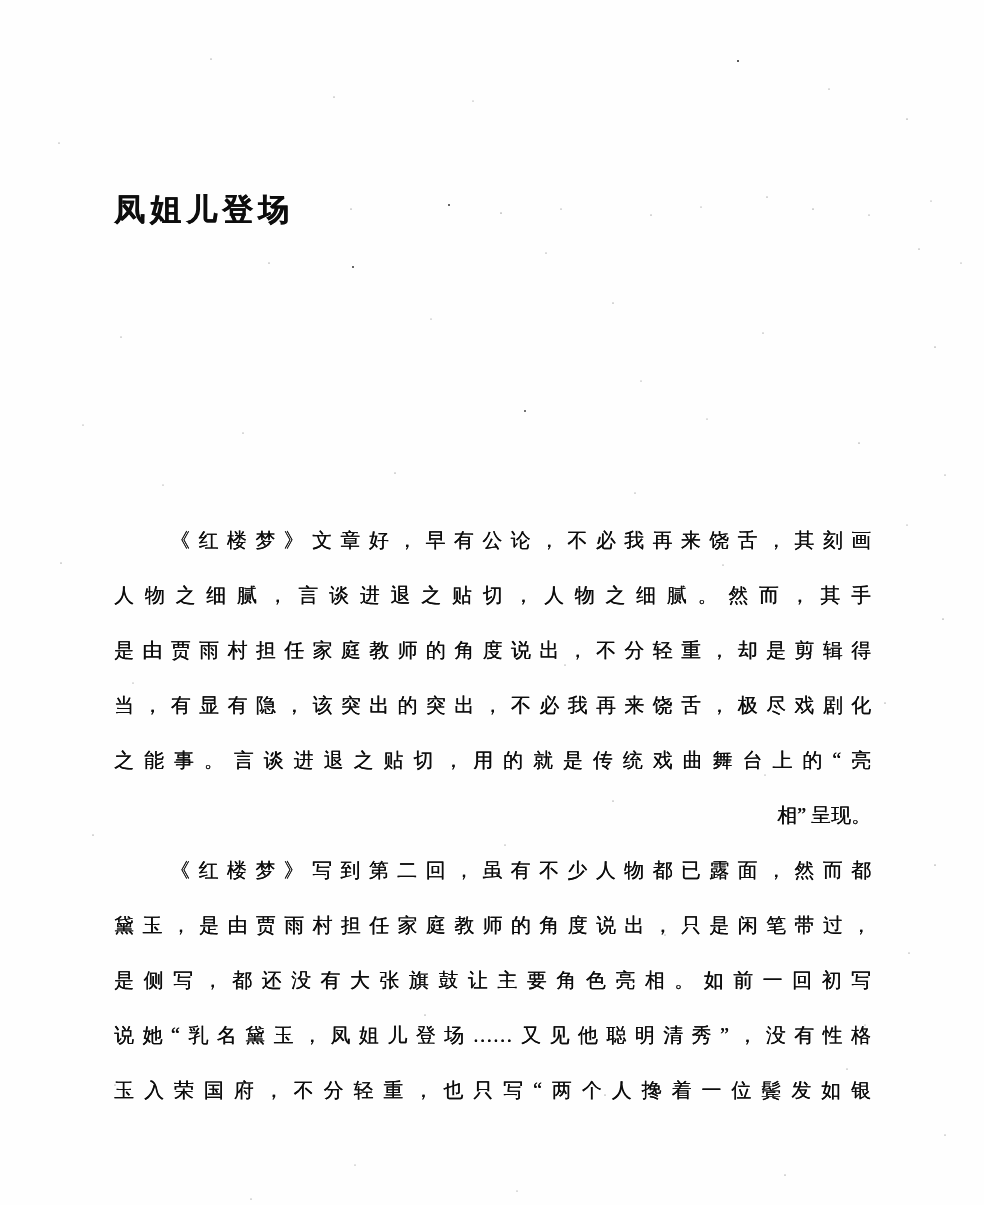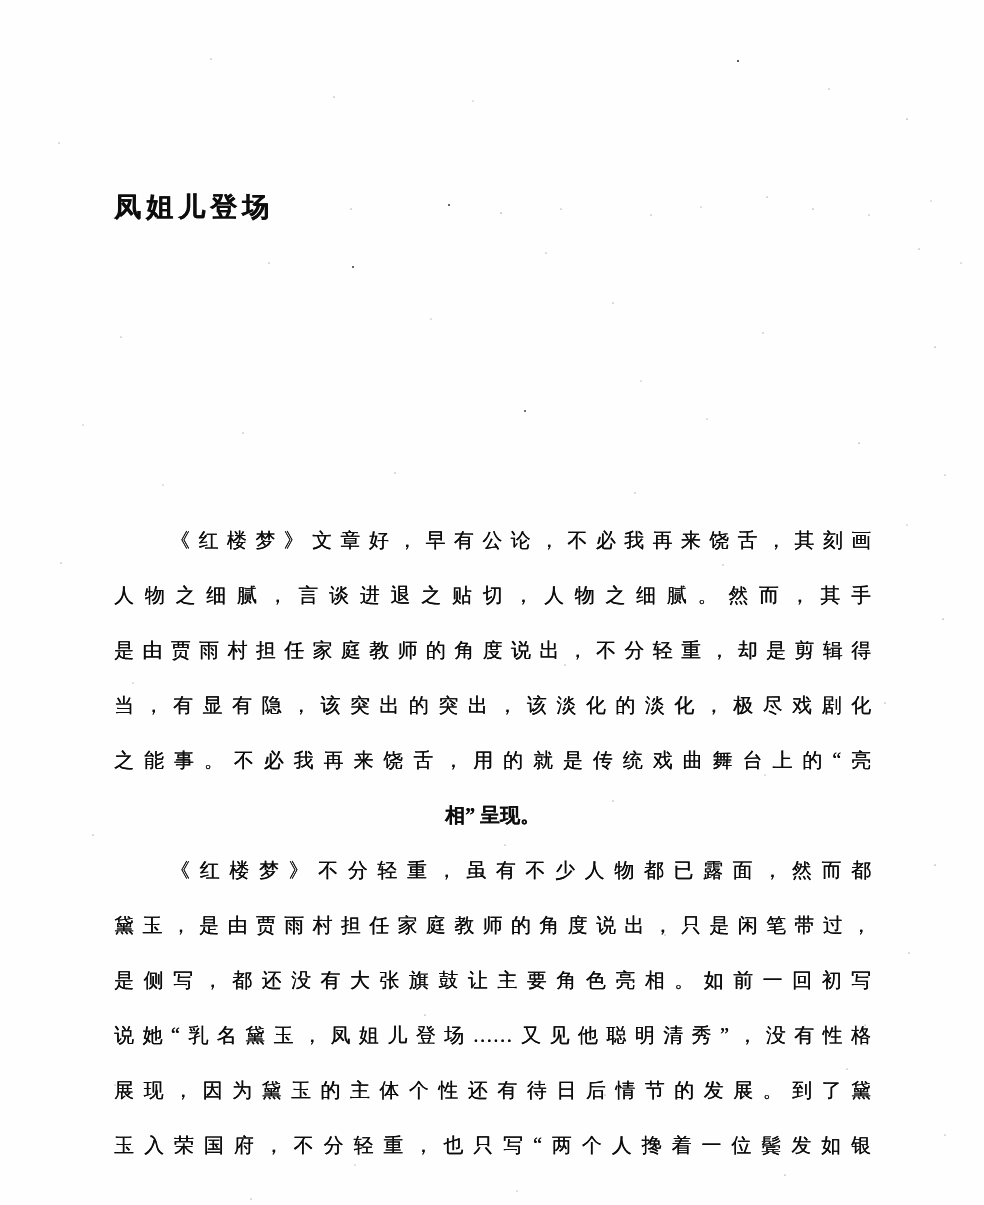--- a/index.html
+++ b/index.html
@@ -14,21 +14,21 @@
     background: #fefefe;
     overflow: hidden;
     font-family: "Liberation Serif", "DejaVu Serif", serif;
     color: #0d0d0d;
   }
   .chapter-title {
     position: absolute;
     left: 114px;
     top: 193px;
     margin: 0;
-    font-size: 27px;
+    font-size: 31px;
     line-height: 1.1;
     font-weight: bold;
     letter-spacing: 5px;
     white-space: nowrap;
     text-shadow: 0.4px 0 0 currentColor;
   }
   .body-text {
     position: absolute;
     left: 114px;
     top: 513px;
@@ -41,23 +41,22 @@
     line-height: 55px;
     text-align: justify;
     text-align-last: justify;
     overflow: hidden;
     white-space: nowrap;
   }
   .line.indent {
     text-indent: 56px;
   }
   .line.para-end {
-    text-align: center;
+    text-align: right;
     text-align-last: auto;
-    font-weight: bold;
   }
   
   .specks {
     position: absolute;
     top: 0; left: 0;
     width: 2px; height: 2px;
     border-radius: 50%;
     background: transparent;
     pointer-events: none;
     box-shadow:
@@ -88,26 +87,25 @@
 <body>
 
 <div class="page">
 
   <h1 class="chapter-title">凤姐儿登场</h1>
 
   <div class="body-text">
     <div class="line indent">《红楼梦》文章好，早有公论，不必我再来饶舌，其刻画</div>
     <div class="line">人物之细腻，言谈进退之贴切，人物之细腻。然而，其手</div>
     <div class="line">是由贾雨村担任家庭教师的角度说出，不分轻重，却是剪辑得</div>
-    <div class="line">当，有显有隐，该突出的突出，该淡化的淡化，极尽戏剧化</div>
-    <div class="line">之能事。不必我再来饶舌，用的就是传统戏曲舞台上的“亮</div>
+    <div class="line">当，有显有隐，该突出的突出，不必我再来饶舌，极尽戏剧化</div>
+    <div class="line">之能事。言谈进退之贴切，用的就是传统戏曲舞台上的“亮</div>
     <div class="line para-end">相” 呈现。</div>
-    <div class="line indent">《红楼梦》不分轻重，虽有不少人物都已露面，然而都</div>
+    <div class="line indent">《红楼梦》写到第二回，虽有不少人物都已露面，然而都</div>
     <div class="line">黛玉，是由贾雨村担任家庭教师的角度说出，只是闲笔带过，</div>
     <div class="line">是侧写，都还没有大张旗鼓让主要角色亮相。如前一回初写</div>
     <div class="line">说她“乳名黛玉，凤姐儿登场……又见他聪明清秀”，没有性格</div>
-    <div class="line">展现，因为黛玉的主体个性还有待日后情节的发展。到了黛</div>
     <div class="line">玉入荣国府，不分轻重，也只写“两个人搀着一位鬓发如银</div>
   </div>
 
   <div class="specks"></div>
 
 </div>
 
 </body></html>

